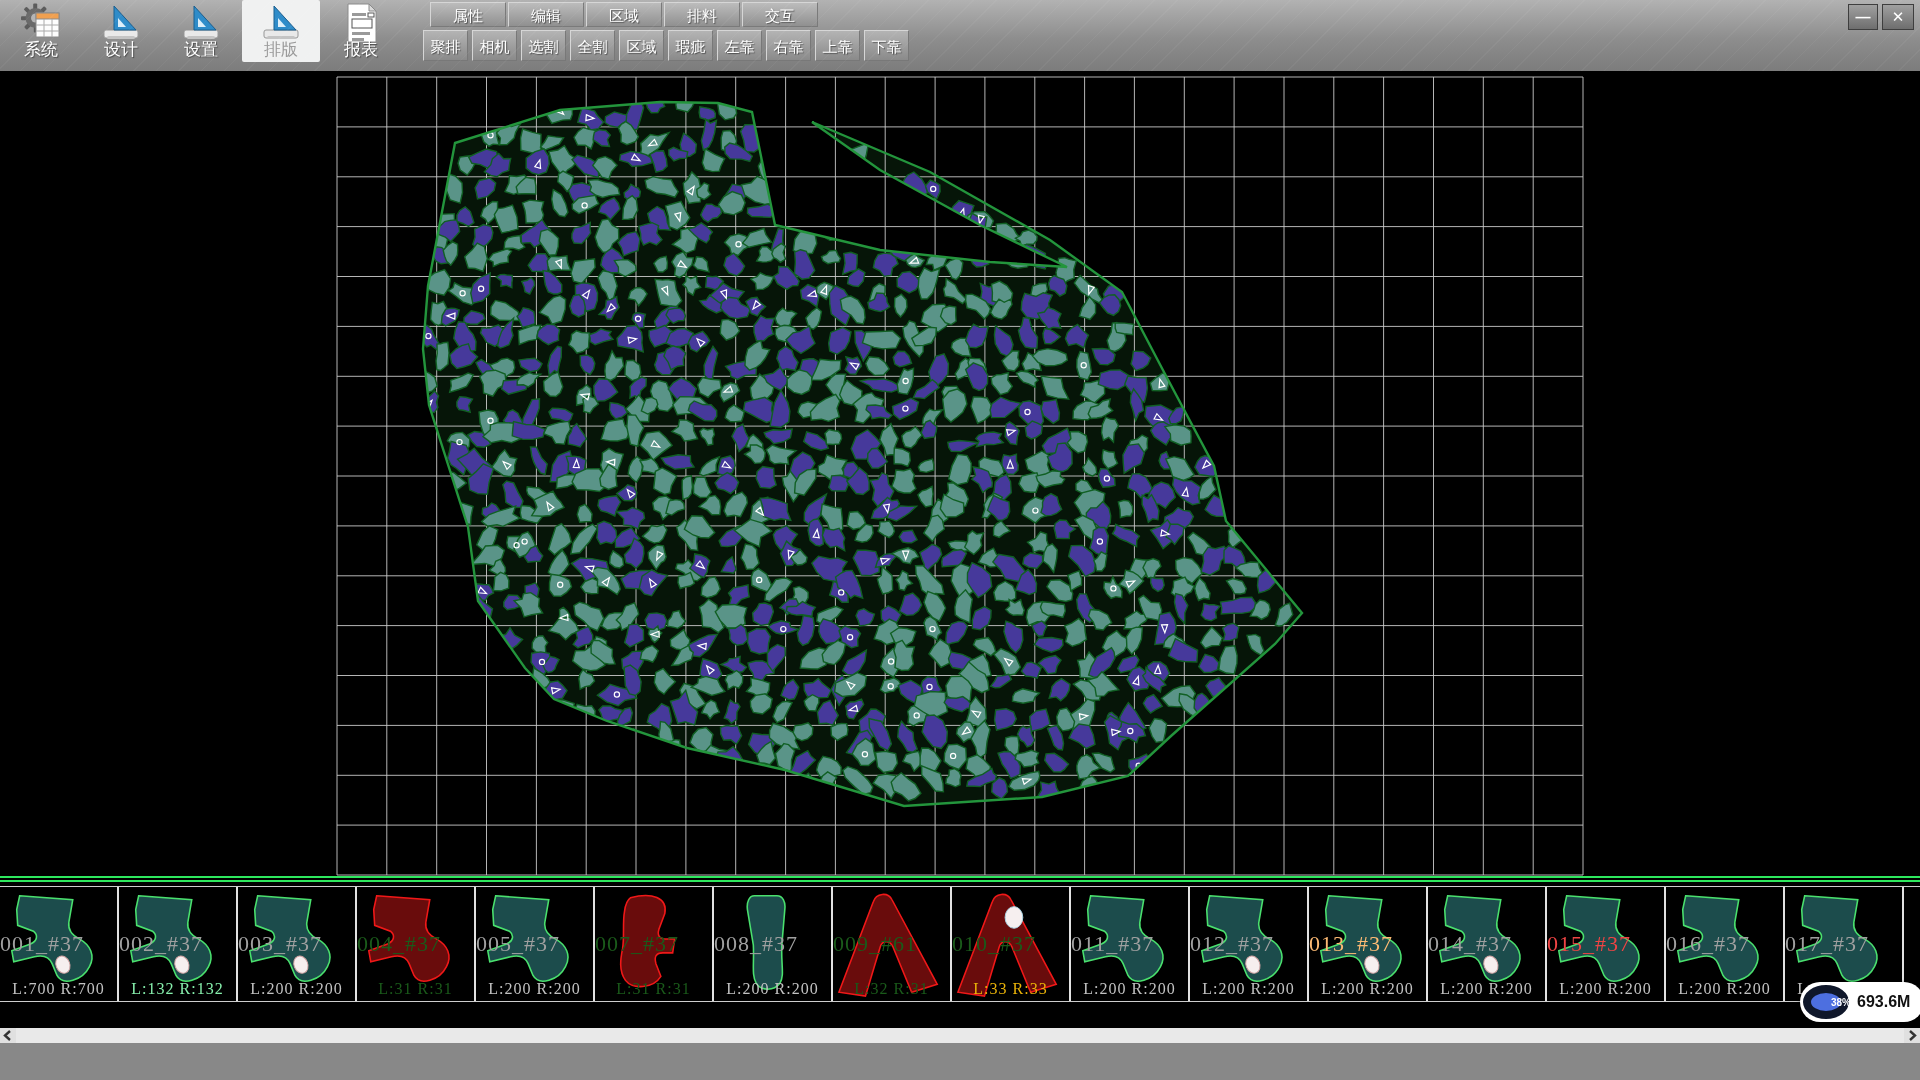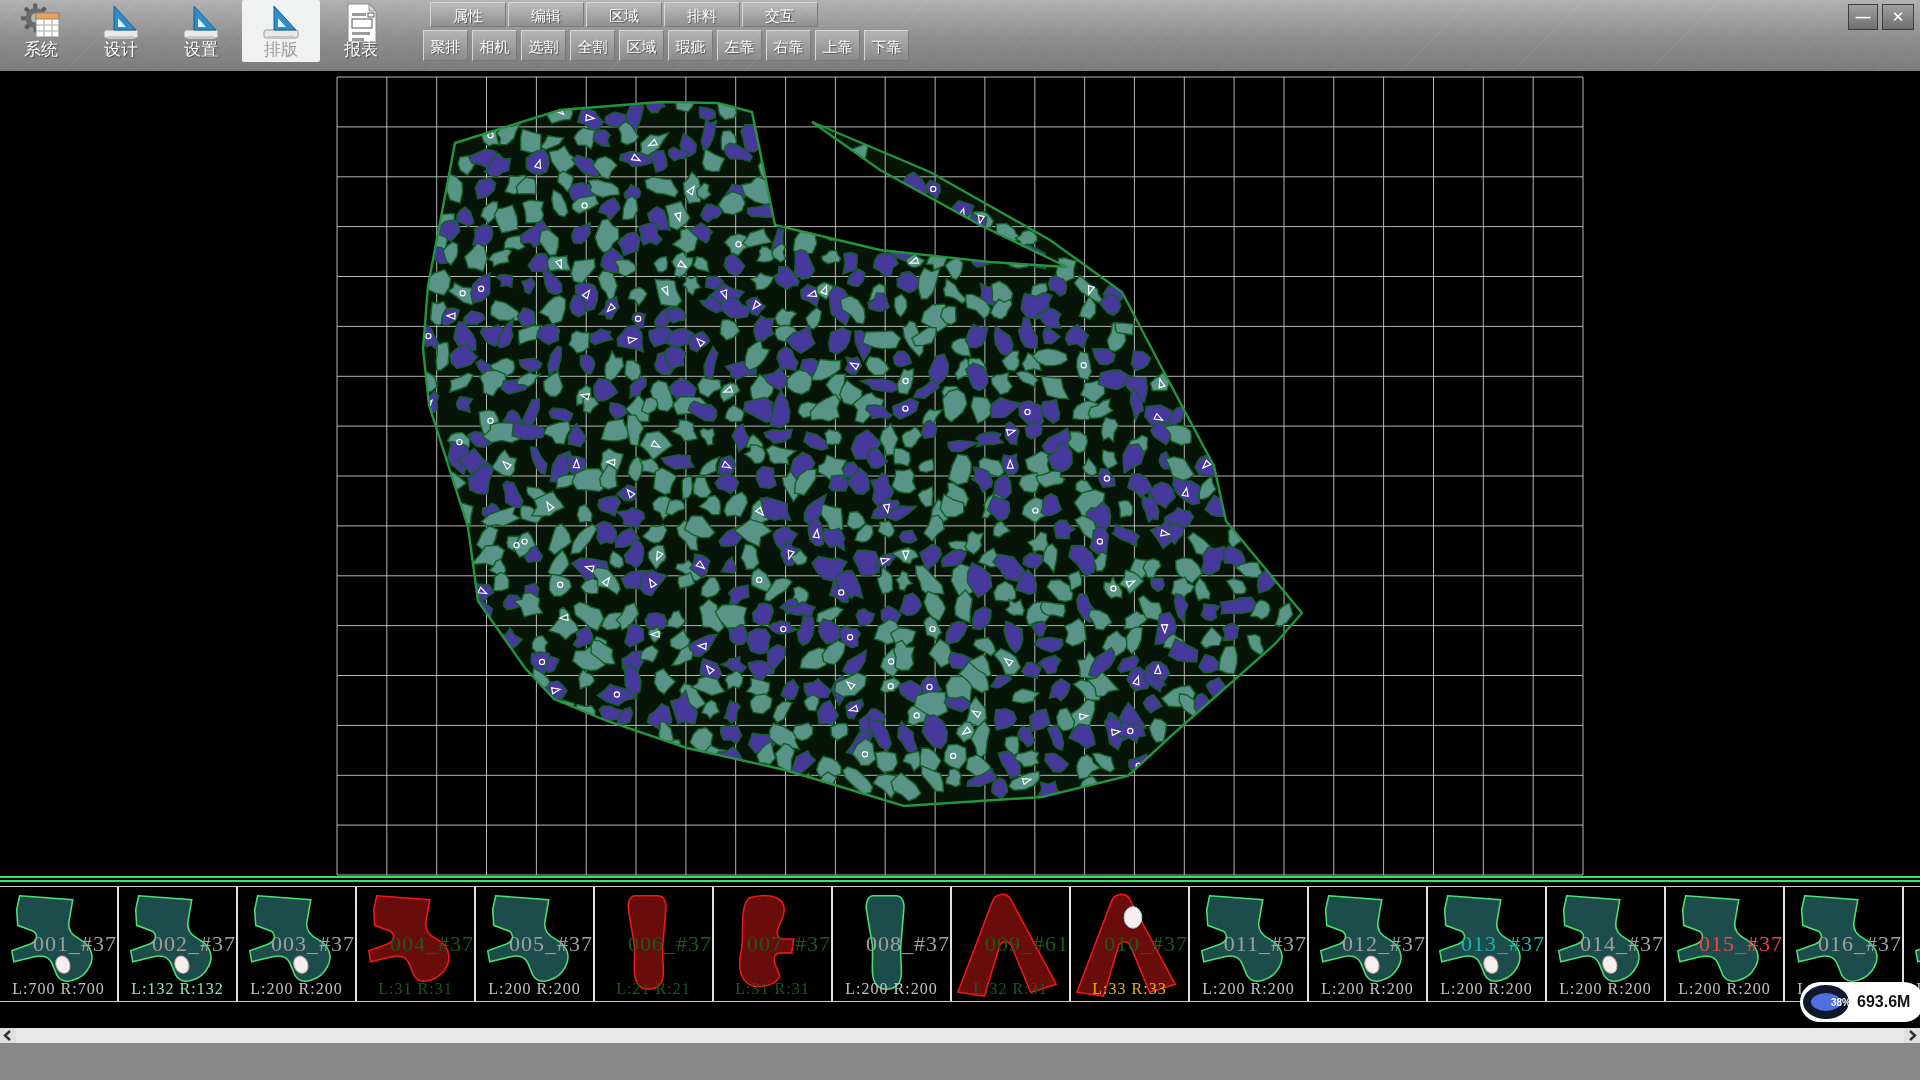--- a/index.html
+++ b/index.html
@@ -38,21 +38,21 @@
   #separator{position:absolute;top:876px;left:0;width:1920px;height:8px;
     background:linear-gradient(#2ee85e 0 2px,transparent 2px 4px,#2ee85e 4px 6px,transparent 6px);}
 
   
   #thumbs{position:absolute;top:886px;left:0;width:1920px;height:116px;display:flex;
     border-top:1px solid #cdcdcd;border-bottom:1px solid #cdcdcd;box-sizing:border-box;
     overflow:hidden;background:#000;}
   .thumb{position:relative;flex:0 0 119px;height:114px;border-right:2px solid #e2e2e2;
     box-sizing:border-box;background:#000;cursor:pointer;}
   .thumb svg{position:absolute;top:0;left:0;}
-  .thumb .tname{position:absolute;top:44px;width:100%;text-align:right;
+  .thumb .tname{position:absolute;top:44px;width:100%;text-align:left;
     font-family:"Liberation Serif","DejaVu Serif",serif;font-size:22px;letter-spacing:1px;}
   .thumb .tlr{position:absolute;bottom:3px;width:100%;text-align:center;
     font-family:"Liberation Serif","DejaVu Serif",serif;font-size:16px;letter-spacing:1px;}
 
   
   #badge{position:absolute;top:982px;left:1800px;height:40px;background:#fff;border-radius:20px;
     display:flex;align-items:center;padding:0 14px 0 3px;box-shadow:0 1px 4px rgba(0,0,0,.45);}
   #badge .pc{width:34px;height:34px;border-radius:50%;background:#4d6fe0;border:8px solid #0f172a;
     color:#fff;font-size:10px;font-weight:bold;display:flex;align-items:center;justify-content:center;
     box-sizing:border-box;padding-left:30px;}
@@ -1150,27 +1150,20 @@
       </div>
       <div class="thumb">
         <svg width="117" height="114" viewBox="0 0 119 114">
        <path d="M20 8 L74 12 L70 35 C69 43 73 48 81 52 C92 58 97 69 91 80 C84 94 64 100 58 89 L53 77 C50 70 43 68 35 70 L14 75 L12 64 L31 57 C38 54 39 48 34 44 L18 38 L17 22 Z" fill="#1c4c4c" stroke="#4ae06e" stroke-width="1.6"></path>
      </svg>
      <div class="tname" style="color:#a0a0a0">005_#37</div>
      <div class="tlr" style="color:#c2c2c2">L:200 R:200</div>
       </div>
       <div class="thumb">
         <svg width="117" height="114" viewBox="0 0 119 114">
-       <path d="M41 8 L64 8 C70 8 73 14 72 22 L69 58 C68 78 72 89 67 97 C61 105 48 105 43 97 C38 89 41 76 40 58 L34 22 C33 14 36 8 41 8 Z" fill="#690c0c" stroke="#f01818" stroke-width="1.6"></path>
-     </svg>
-     <div class="tname" style="color:#1a5a1a">006_#37</div>
-     <div class="tlr" style="color:#1a5a1a">L:21 R:21</div>
-      </div>
-      <div class="thumb">
-        <svg width="117" height="114" viewBox="0 0 119 114">
        <path d="M36 10 C58 4 74 10 71 26 L65 42 C63 49 66 52 73 52 L81 52 L79 66 L69 66 C62 66 60 70 62 77 L67 90 C59 103 38 103 31 94 C24 84 26 72 28 62 C30 50 28 34 30 24 C31 16 33 12 36 10 Z" fill="#690c0c" stroke="#f01818" stroke-width="1.6"></path>
      </svg>
      <div class="tname" style="color:#1a5a1a">007_#37</div>
      <div class="tlr" style="color:#1a5a1a">L:31 R:31</div>
       </div>
       <div class="thumb">
         <svg width="117" height="114" viewBox="0 0 119 114">
        <path d="M41 8 L64 8 C70 8 73 14 72 22 L69 58 C68 78 72 89 67 97 C61 105 48 105 43 97 C38 89 41 76 40 58 L34 22 C33 14 36 8 41 8 Z" fill="#1c4c4c" stroke="#4ae06e" stroke-width="1.6"></path>
      </svg>
      <div class="tname" style="color:#a0a0a0">008_#37</div>
@@ -1204,21 +1197,21 @@
           <ellipse cx="64" cy="78" rx="7" ry="9" transform="rotate(-22 64 78)" fill="#f6efef" stroke="#d3a4a4"></ellipse>
      </svg>
      <div class="tname" style="color:#a0a0a0">012_#37</div>
      <div class="tlr" style="color:#c2c2c2">L:200 R:200</div>
       </div>
       <div class="thumb">
         <svg width="117" height="114" viewBox="0 0 119 114">
        <path d="M20 8 L74 12 L70 35 C69 43 73 48 81 52 C92 58 97 69 91 80 C84 94 64 100 58 89 L53 77 C50 70 43 68 35 70 L14 75 L12 64 L31 57 C38 54 39 48 34 44 L18 38 L17 22 Z" fill="#1c4c4c" stroke="#4ae06e" stroke-width="1.6"></path>
           <ellipse cx="64" cy="78" rx="7" ry="9" transform="rotate(-22 64 78)" fill="#f6efef" stroke="#d3a4a4"></ellipse>
      </svg>
-     <div class="tname" style="color:#14b8a6">013_#37</div>
+     <div class="tname" style="color:#fdba74">013_#37</div>
      <div class="tlr" style="color:#c2c2c2">L:200 R:200</div>
       </div>
       <div class="thumb">
         <svg width="117" height="114" viewBox="0 0 119 114">
        <path d="M20 8 L74 12 L70 35 C69 43 73 48 81 52 C92 58 97 69 91 80 C84 94 64 100 58 89 L53 77 C50 70 43 68 35 70 L14 75 L12 64 L31 57 C38 54 39 48 34 44 L18 38 L17 22 Z" fill="#1c4c4c" stroke="#4ae06e" stroke-width="1.6"></path>
           <ellipse cx="64" cy="78" rx="7" ry="9" transform="rotate(-22 64 78)" fill="#f6efef" stroke="#d3a4a4"></ellipse>
      </svg>
      <div class="tname" style="color:#a0a0a0">014_#37</div>
      <div class="tlr" style="color:#c2c2c2">L:200 R:200</div>
       </div>

